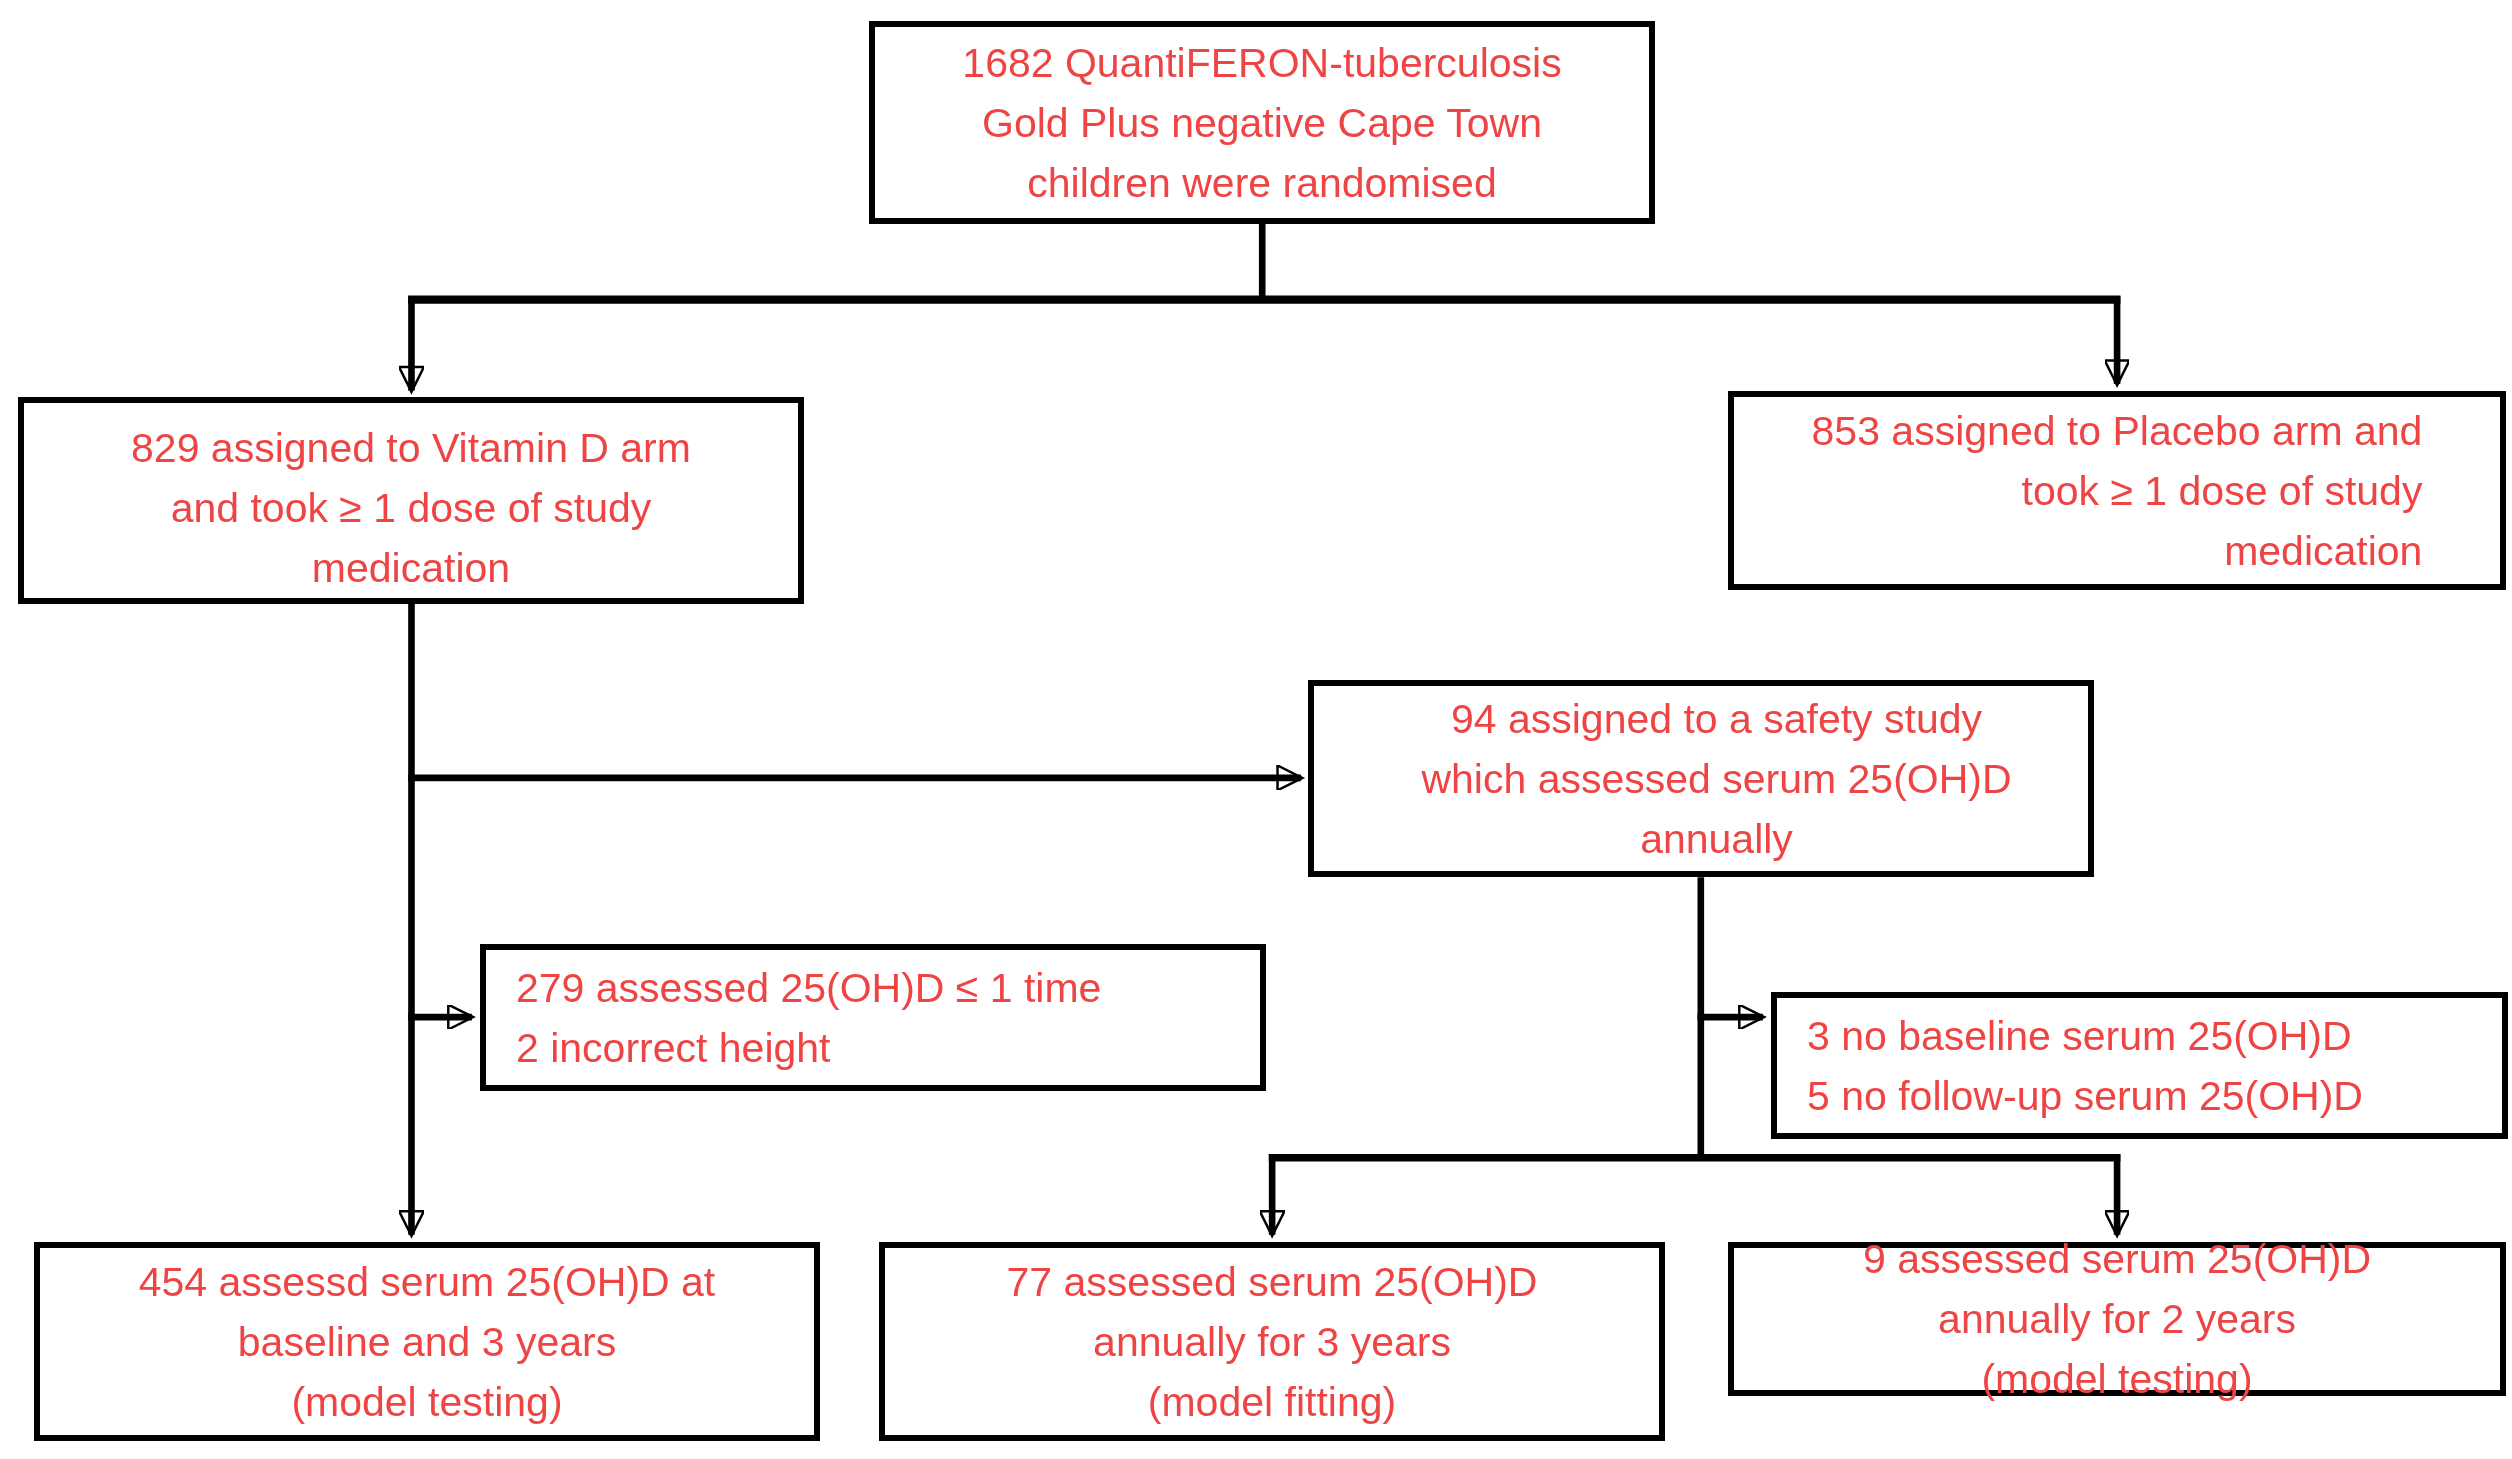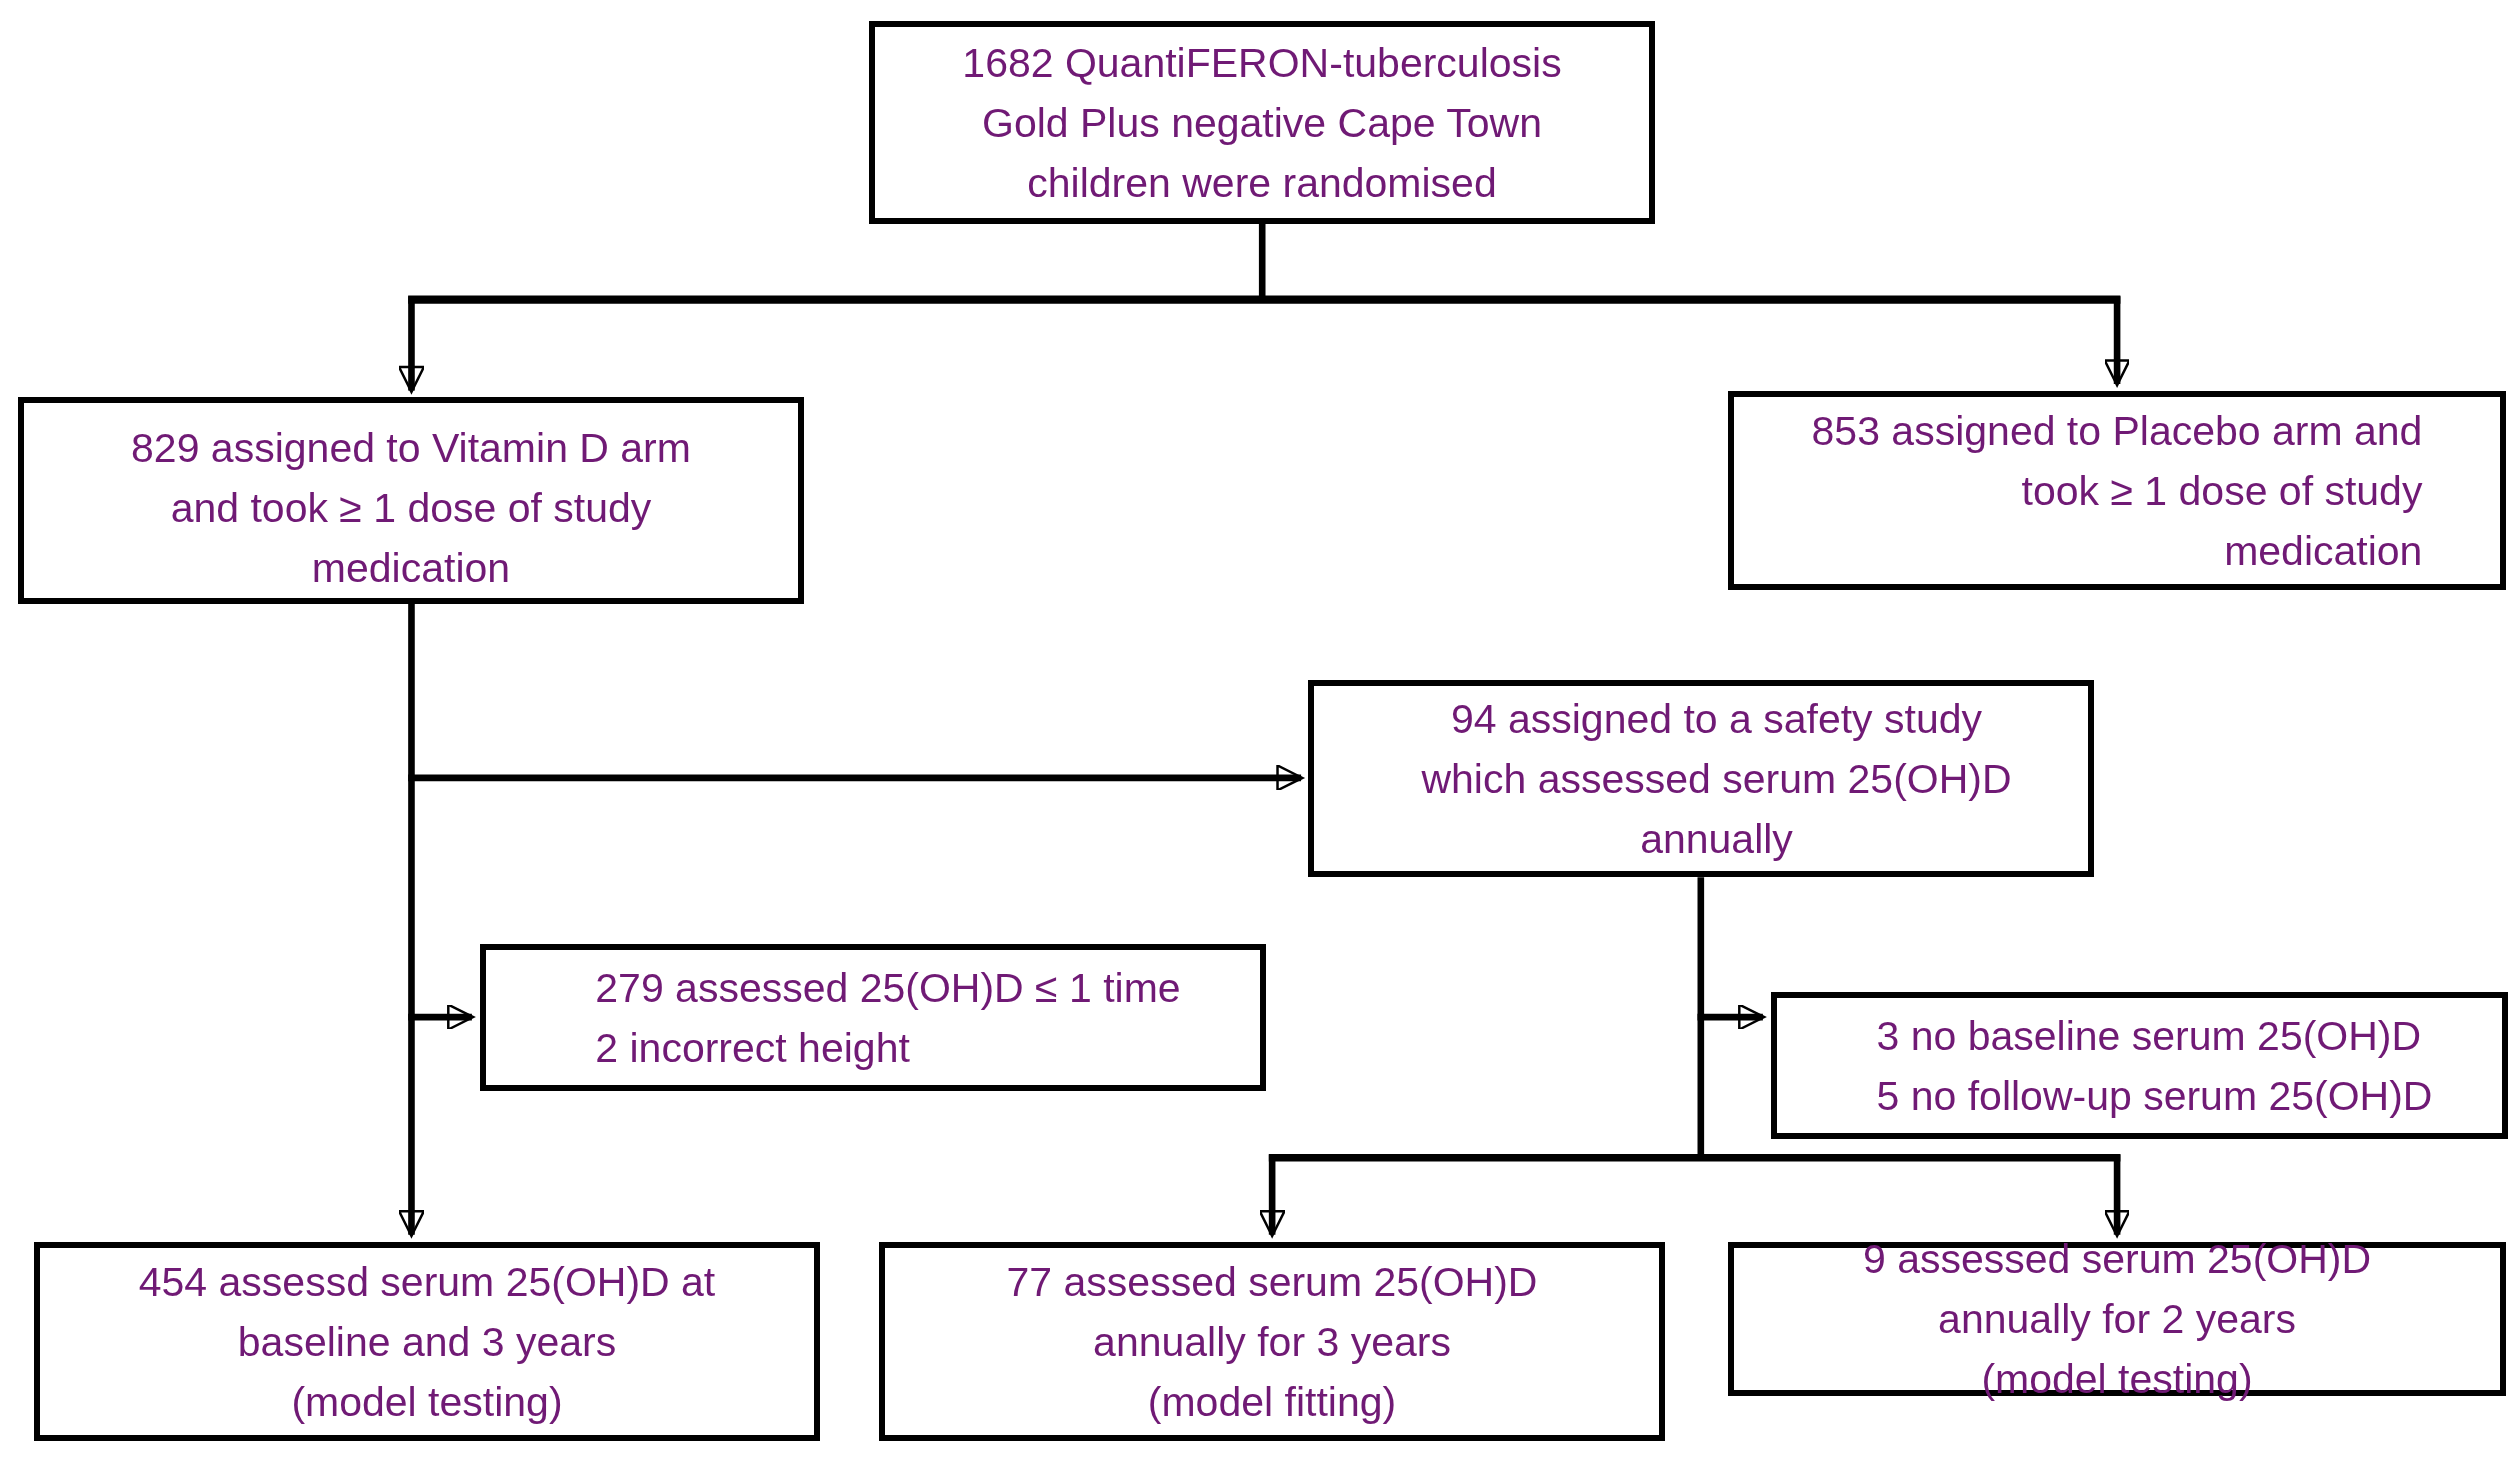--- a/index.html
+++ b/index.html
@@ -6,21 +6,21 @@
     margin: 0;
     padding: 0;
     background: #ffffff;
   }
   .canvas {
     position: relative;
     width: 2512px;
     height: 1459px;
     background: #ffffff;
     font-family: "Liberation Sans", "DejaVu Sans", sans-serif;
-    color: #701a75;
+    color: #ef4444;
   }
   .connectors {
     position: absolute;
     left: 0;
     top: 0;
     width: 2512px;
     height: 1459px;
   }
   .connectors path, .connectors line {
     stroke: #000000;
@@ -34,21 +34,21 @@
     background: #ffffff;
     display: flex;
     align-items: center;
     justify-content: center;
     font-size: 41px;
     line-height: 60px;
     white-space: pre-line;
     text-align: center;
   }
   .box.left-align {
-    justify-content: center;
+    justify-content: flex-start;
     text-align: left;
     padding-left: 30px;
   }
   
   #box-randomised      { left: 869px; top: 21px;   width: 786px; height: 203px; }
   #box-vitamin-d-arm   { left: 18px;   top: 397px;  width: 786px; height: 207px; align-items: flex-end; }
   #box-placebo-arm     { left: 1728px; top: 391px;  width: 778px; height: 199px; text-align: right; }
   #box-safety-study    { left: 1308px; top: 680px;  width: 786px; height: 197px; padding-left: 31px; }
   #box-excl-vitamin-d  { left: 480px;  top: 944px; width: 786px; height: 147px; }
   #box-excl-safety     { left: 1771px; top: 944px; width: 737px; height: 147px; margin-top: 48px; }

